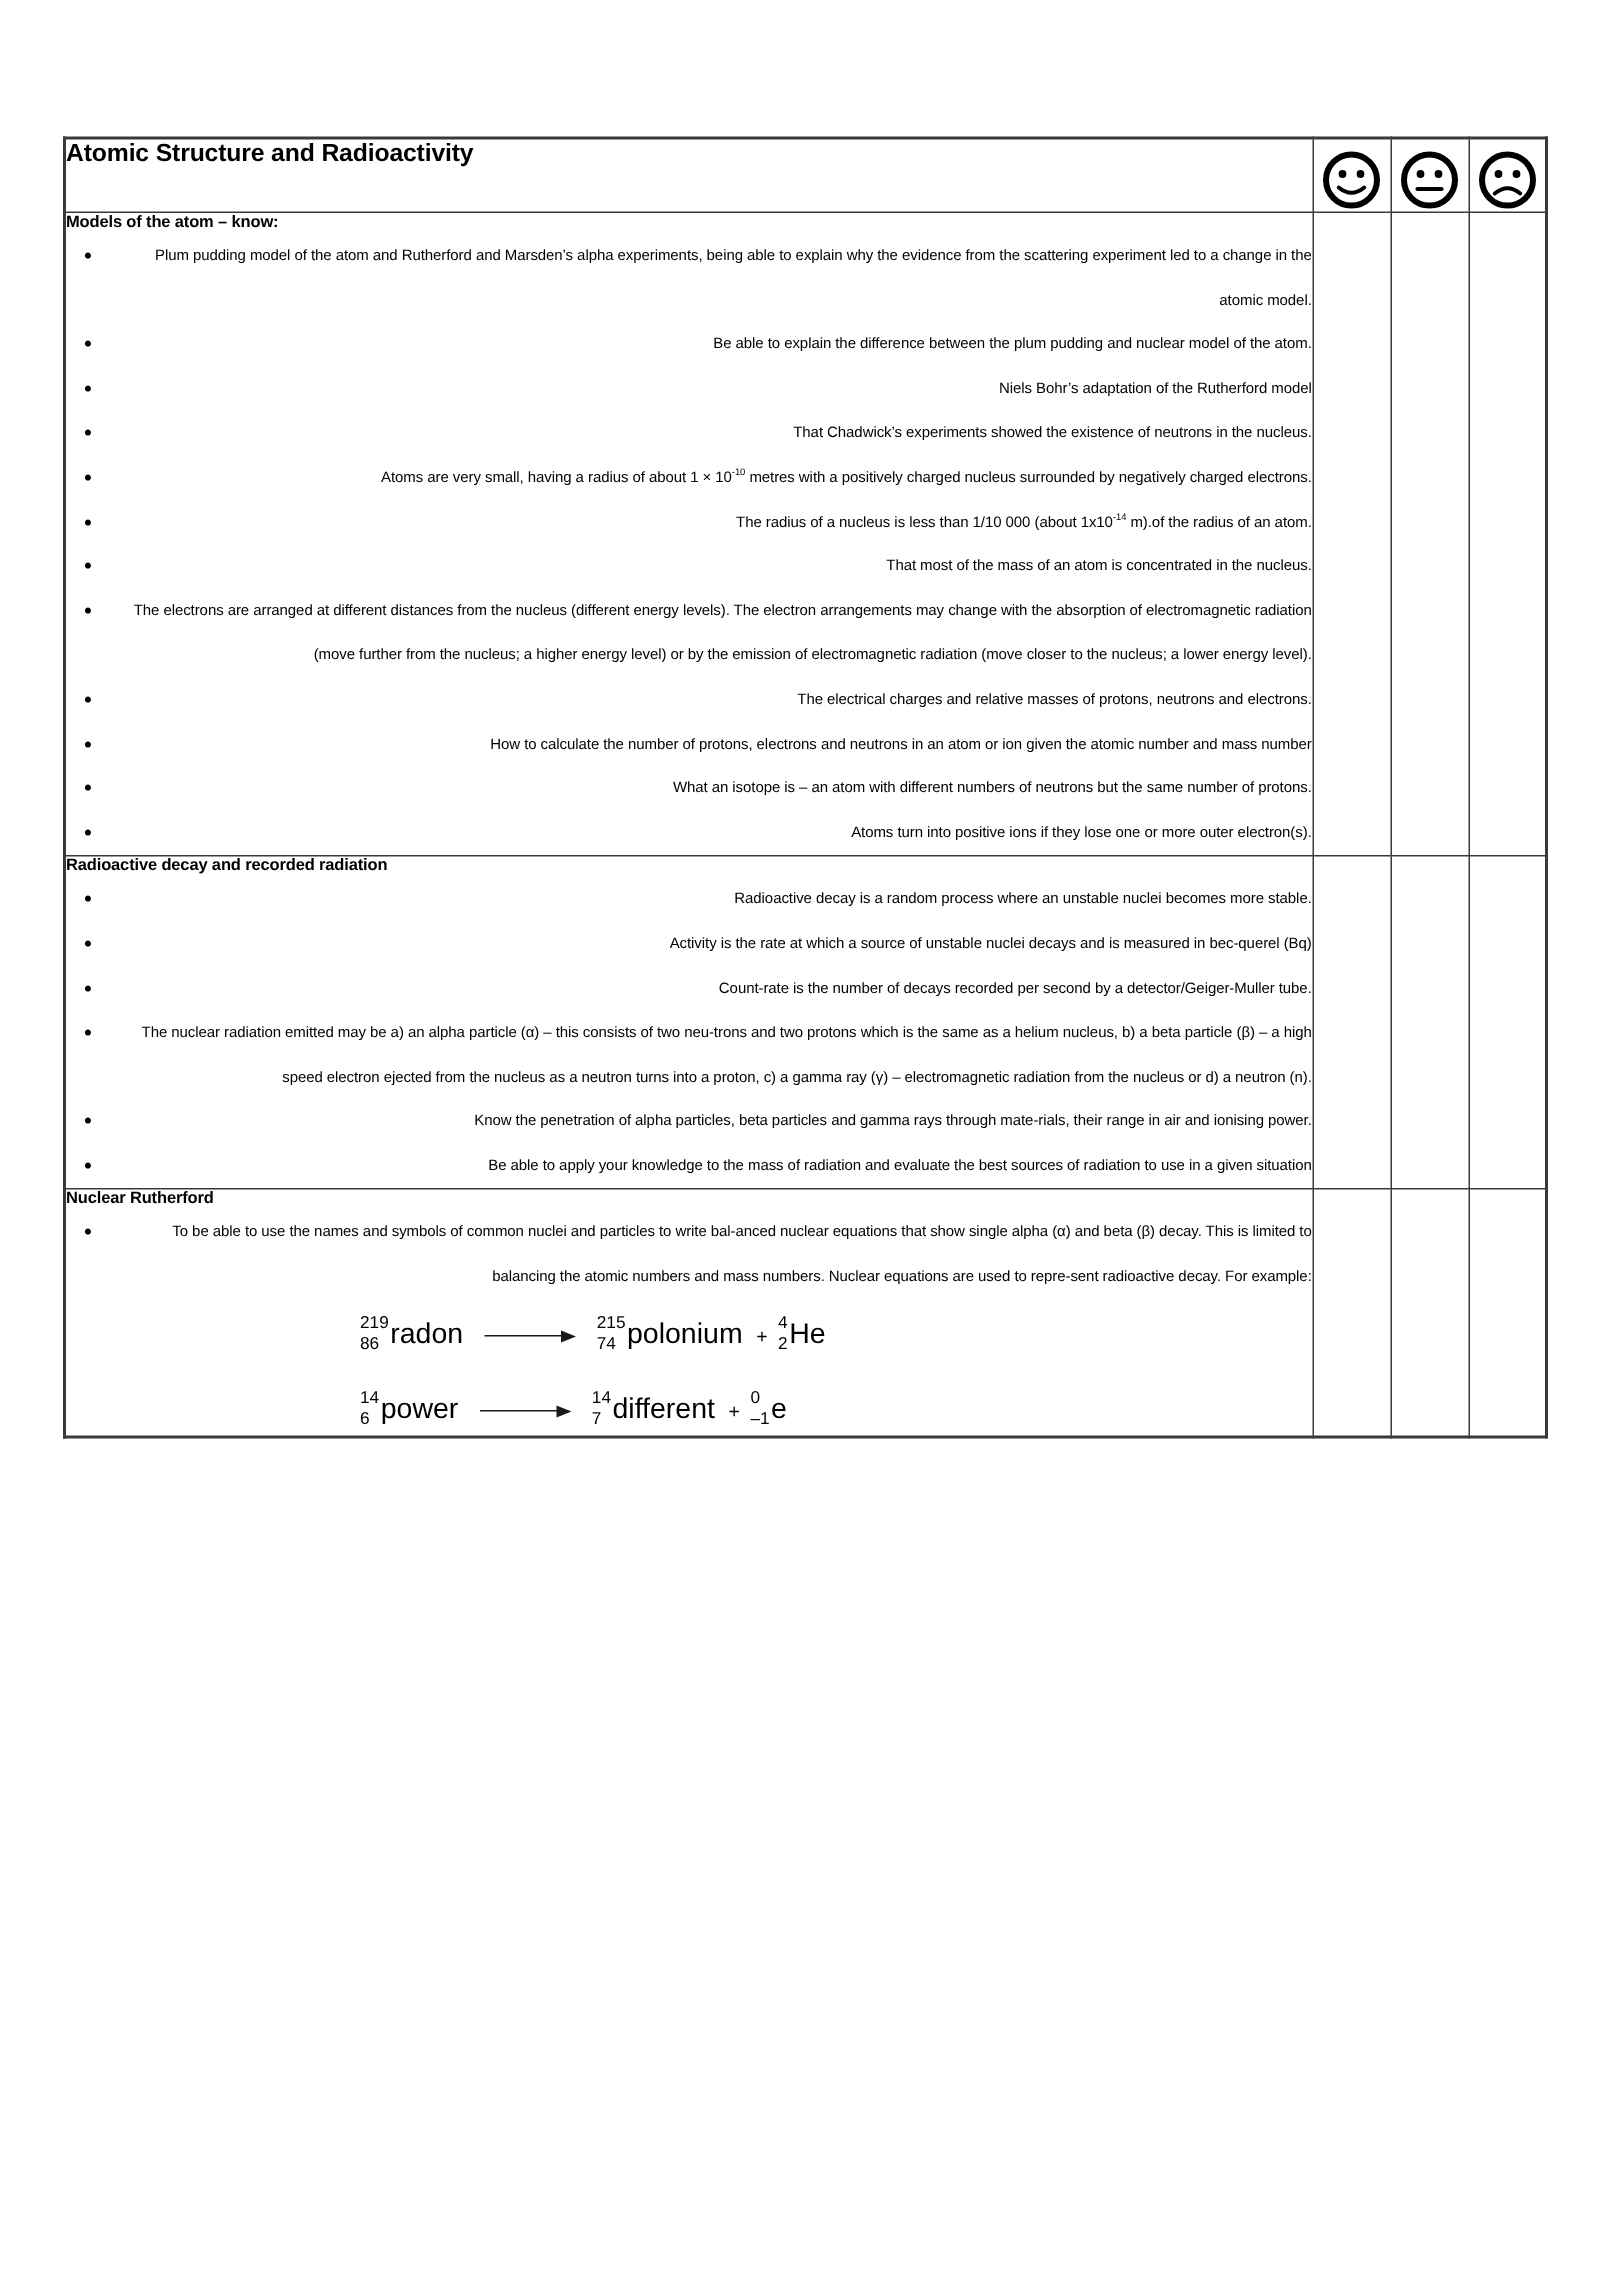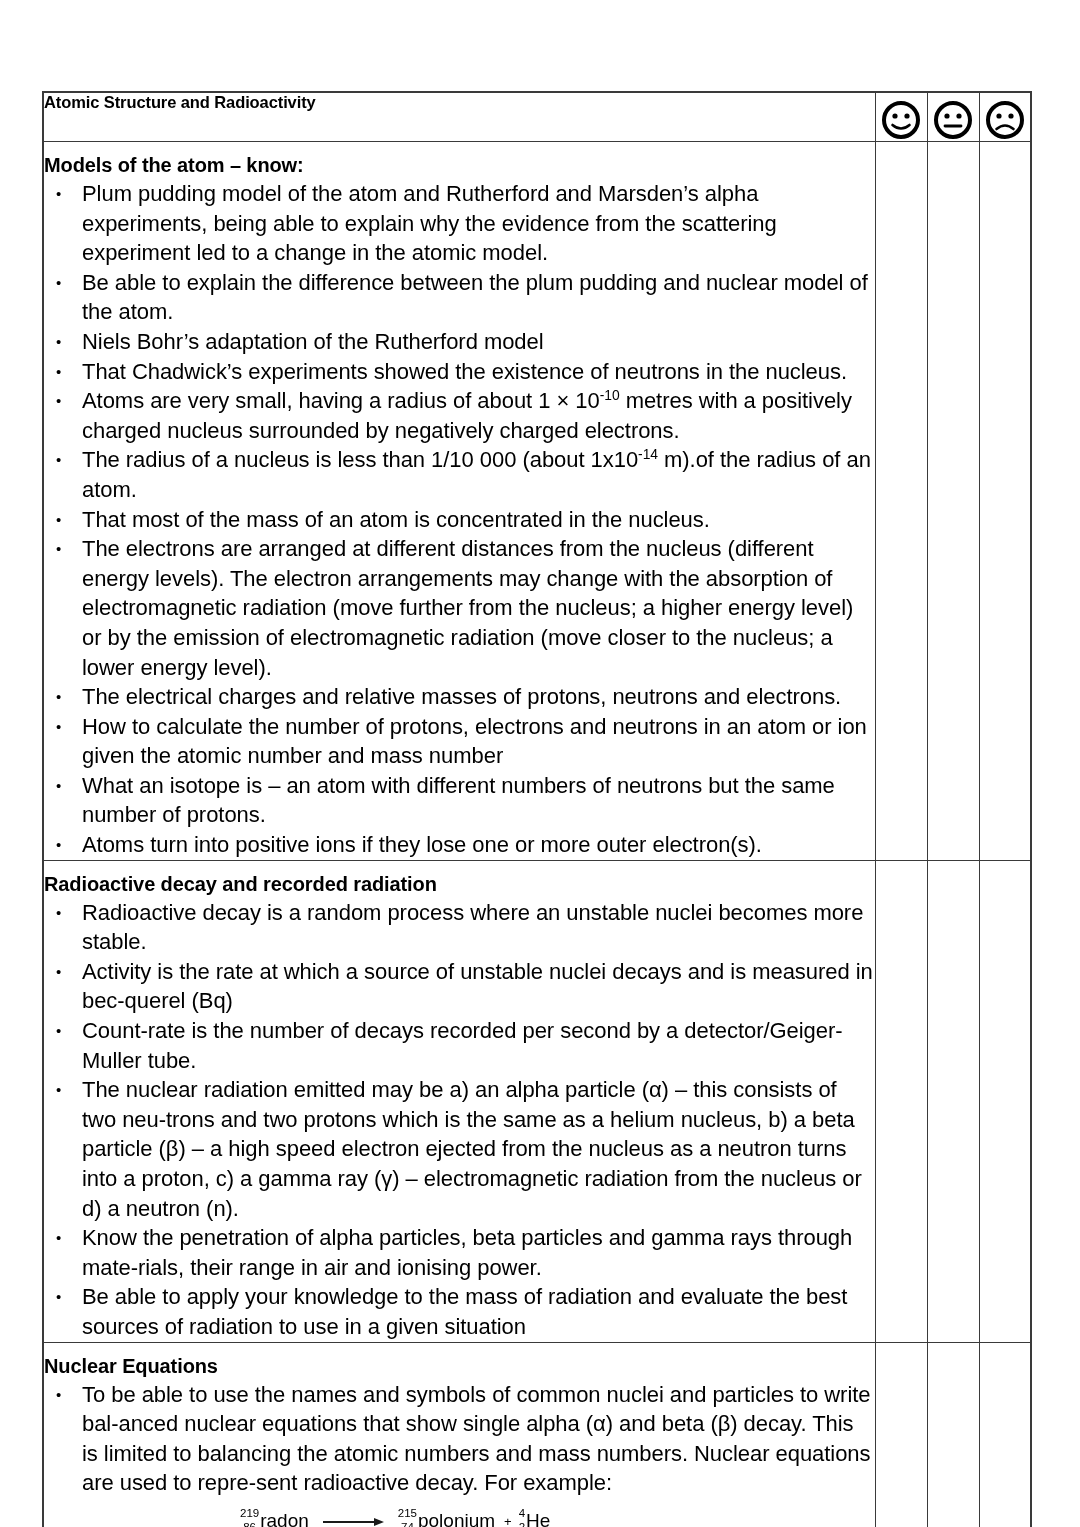--- a/index.html
+++ b/index.html
@@ -59,38 +59,38 @@
   .face {
     display: block;
     margin: 6px auto 0 auto;
   }
 
   
   .sect-cell {
     padding: 9px 14px 16px 10px;
   }
   .sect-title {
-    font-size: 20px;
+    font-size: 11px;
     font-weight: bold;
-    margin: 12px 0 2px 0;
+    margin: 0 0 2px 0;
     letter-spacing: -0.1px;
   }
 
   ul.bullets {
     list-style: none;
     margin: 0;
     padding: 0;
   }
   ul.bullets > li {
     position: relative;
     padding-left: 38px;
-    font-size: 22px;
+    font-size: 10px;
     line-height: 29.6px;
     margin: 0 0 0 0;
-    text-align: left;
+    text-align: right;
     letter-spacing: -0.05px;
   }
   ul.bullets > li::before {
     content: "\2022";
     position: absolute;
     left: 12px;
     top: 0;
     font-size: 15px;
     line-height: 29.6px;
   }
@@ -116,21 +116,21 @@
   }
   .eq.eq2 { margin-top: 24px; }
 
   .nuc {
     display: inline-flex;
     align-items: center;
   }
   .nuc .numbers {
     display: inline-flex;
     flex-direction: column;
-    align-items: center;
+    align-items: flex-start;
     font-size: 11.5px;
     line-height: 12.5px;
     margin-right: 1px;
     position: relative;
     top: -0.5px;
   }
   .nuc .numbers .mass { margin-bottom: 1px; }
   .nuc .el {
     font-size: 19px;
   }
@@ -245,21 +245,21 @@
             <li>Be able to apply your knowledge to the mass of radiation and evaluate the best sources of radiation to use in a given situation</li>
           </ul>
         </td>
         <td></td>
         <td></td>
         <td></td>
       </tr>
 
       <tr>
         <td class="sect-cell">
-          <div class="sect-title">Nuclear Equations</div>
+          <div class="sect-title">Nuclear Rutherford</div>
           <ul class="bullets">
             <li>To be able to use the names and symbols of common nuclei and particles to write bal-anced nuclear equations that show single alpha  (α) and beta (β) decay. This is limited to balancing the atomic numbers and mass numbers. Nuclear equations are used to repre-sent radioactive decay.  For example:</li>
           </ul>
 
           <div class="equations">
 
             <div class="eq eq1">
               <span class="nuc">
                 <span class="numbers">
                   <span class="mass">219</span>

